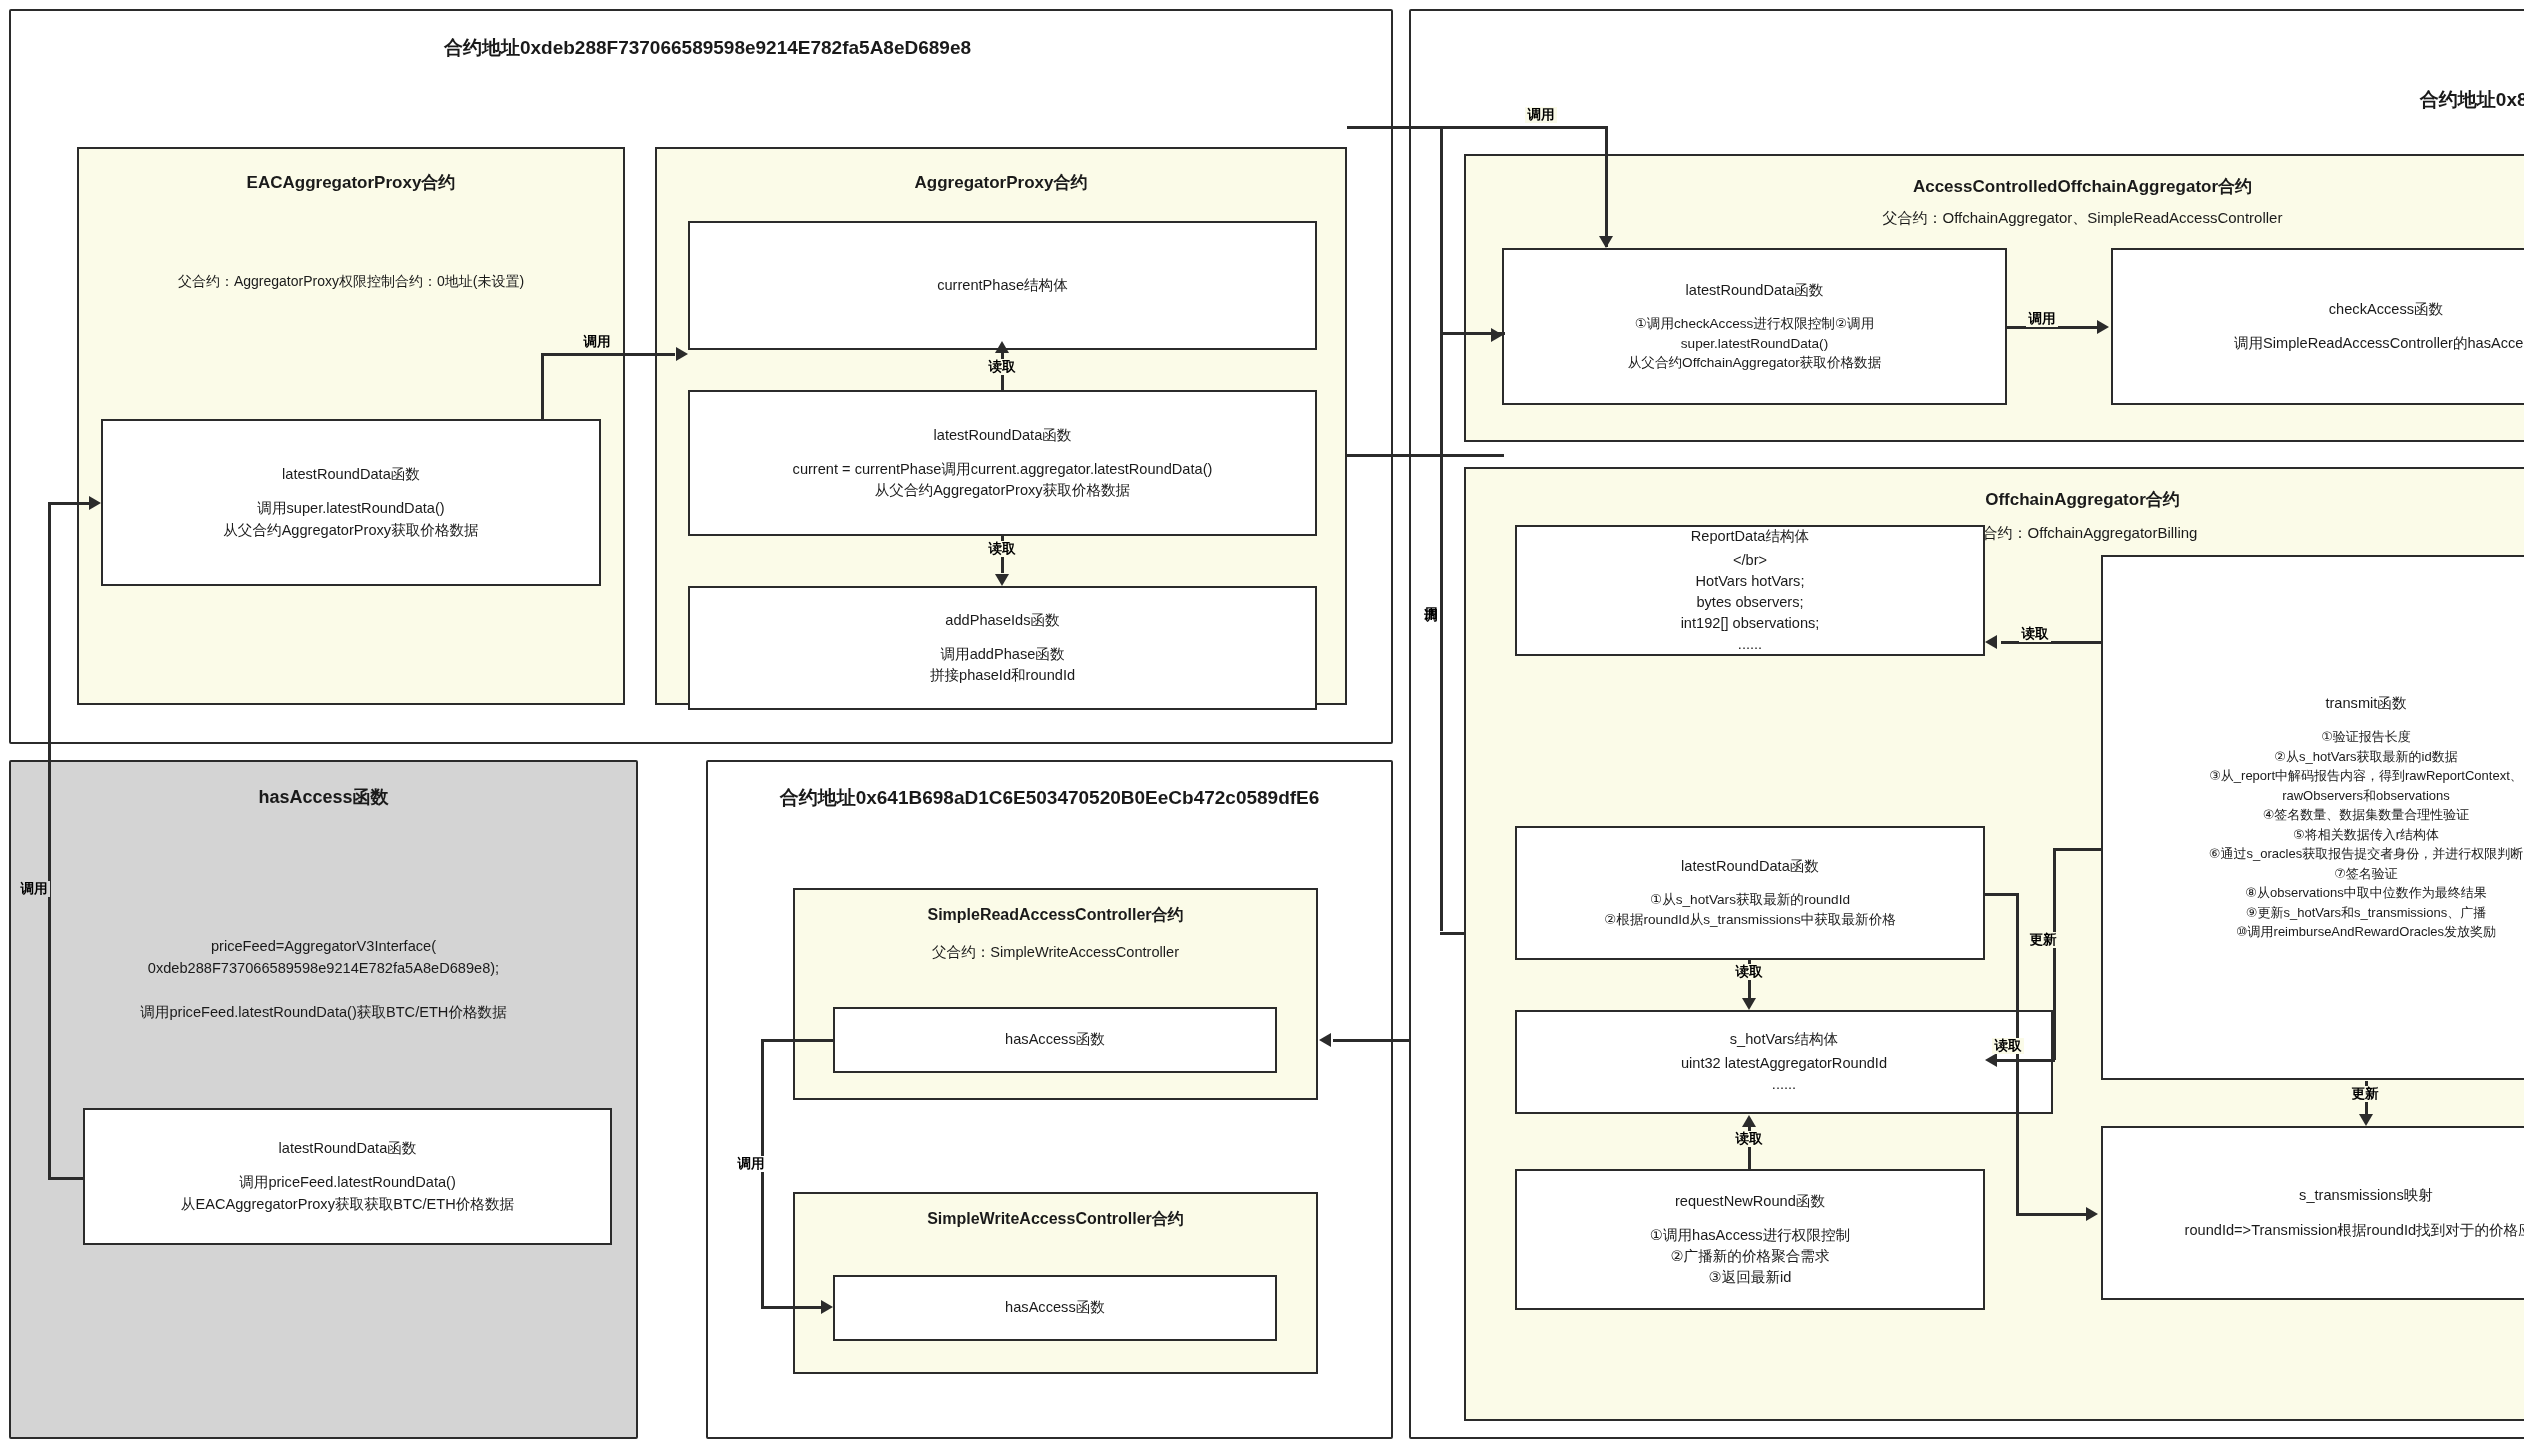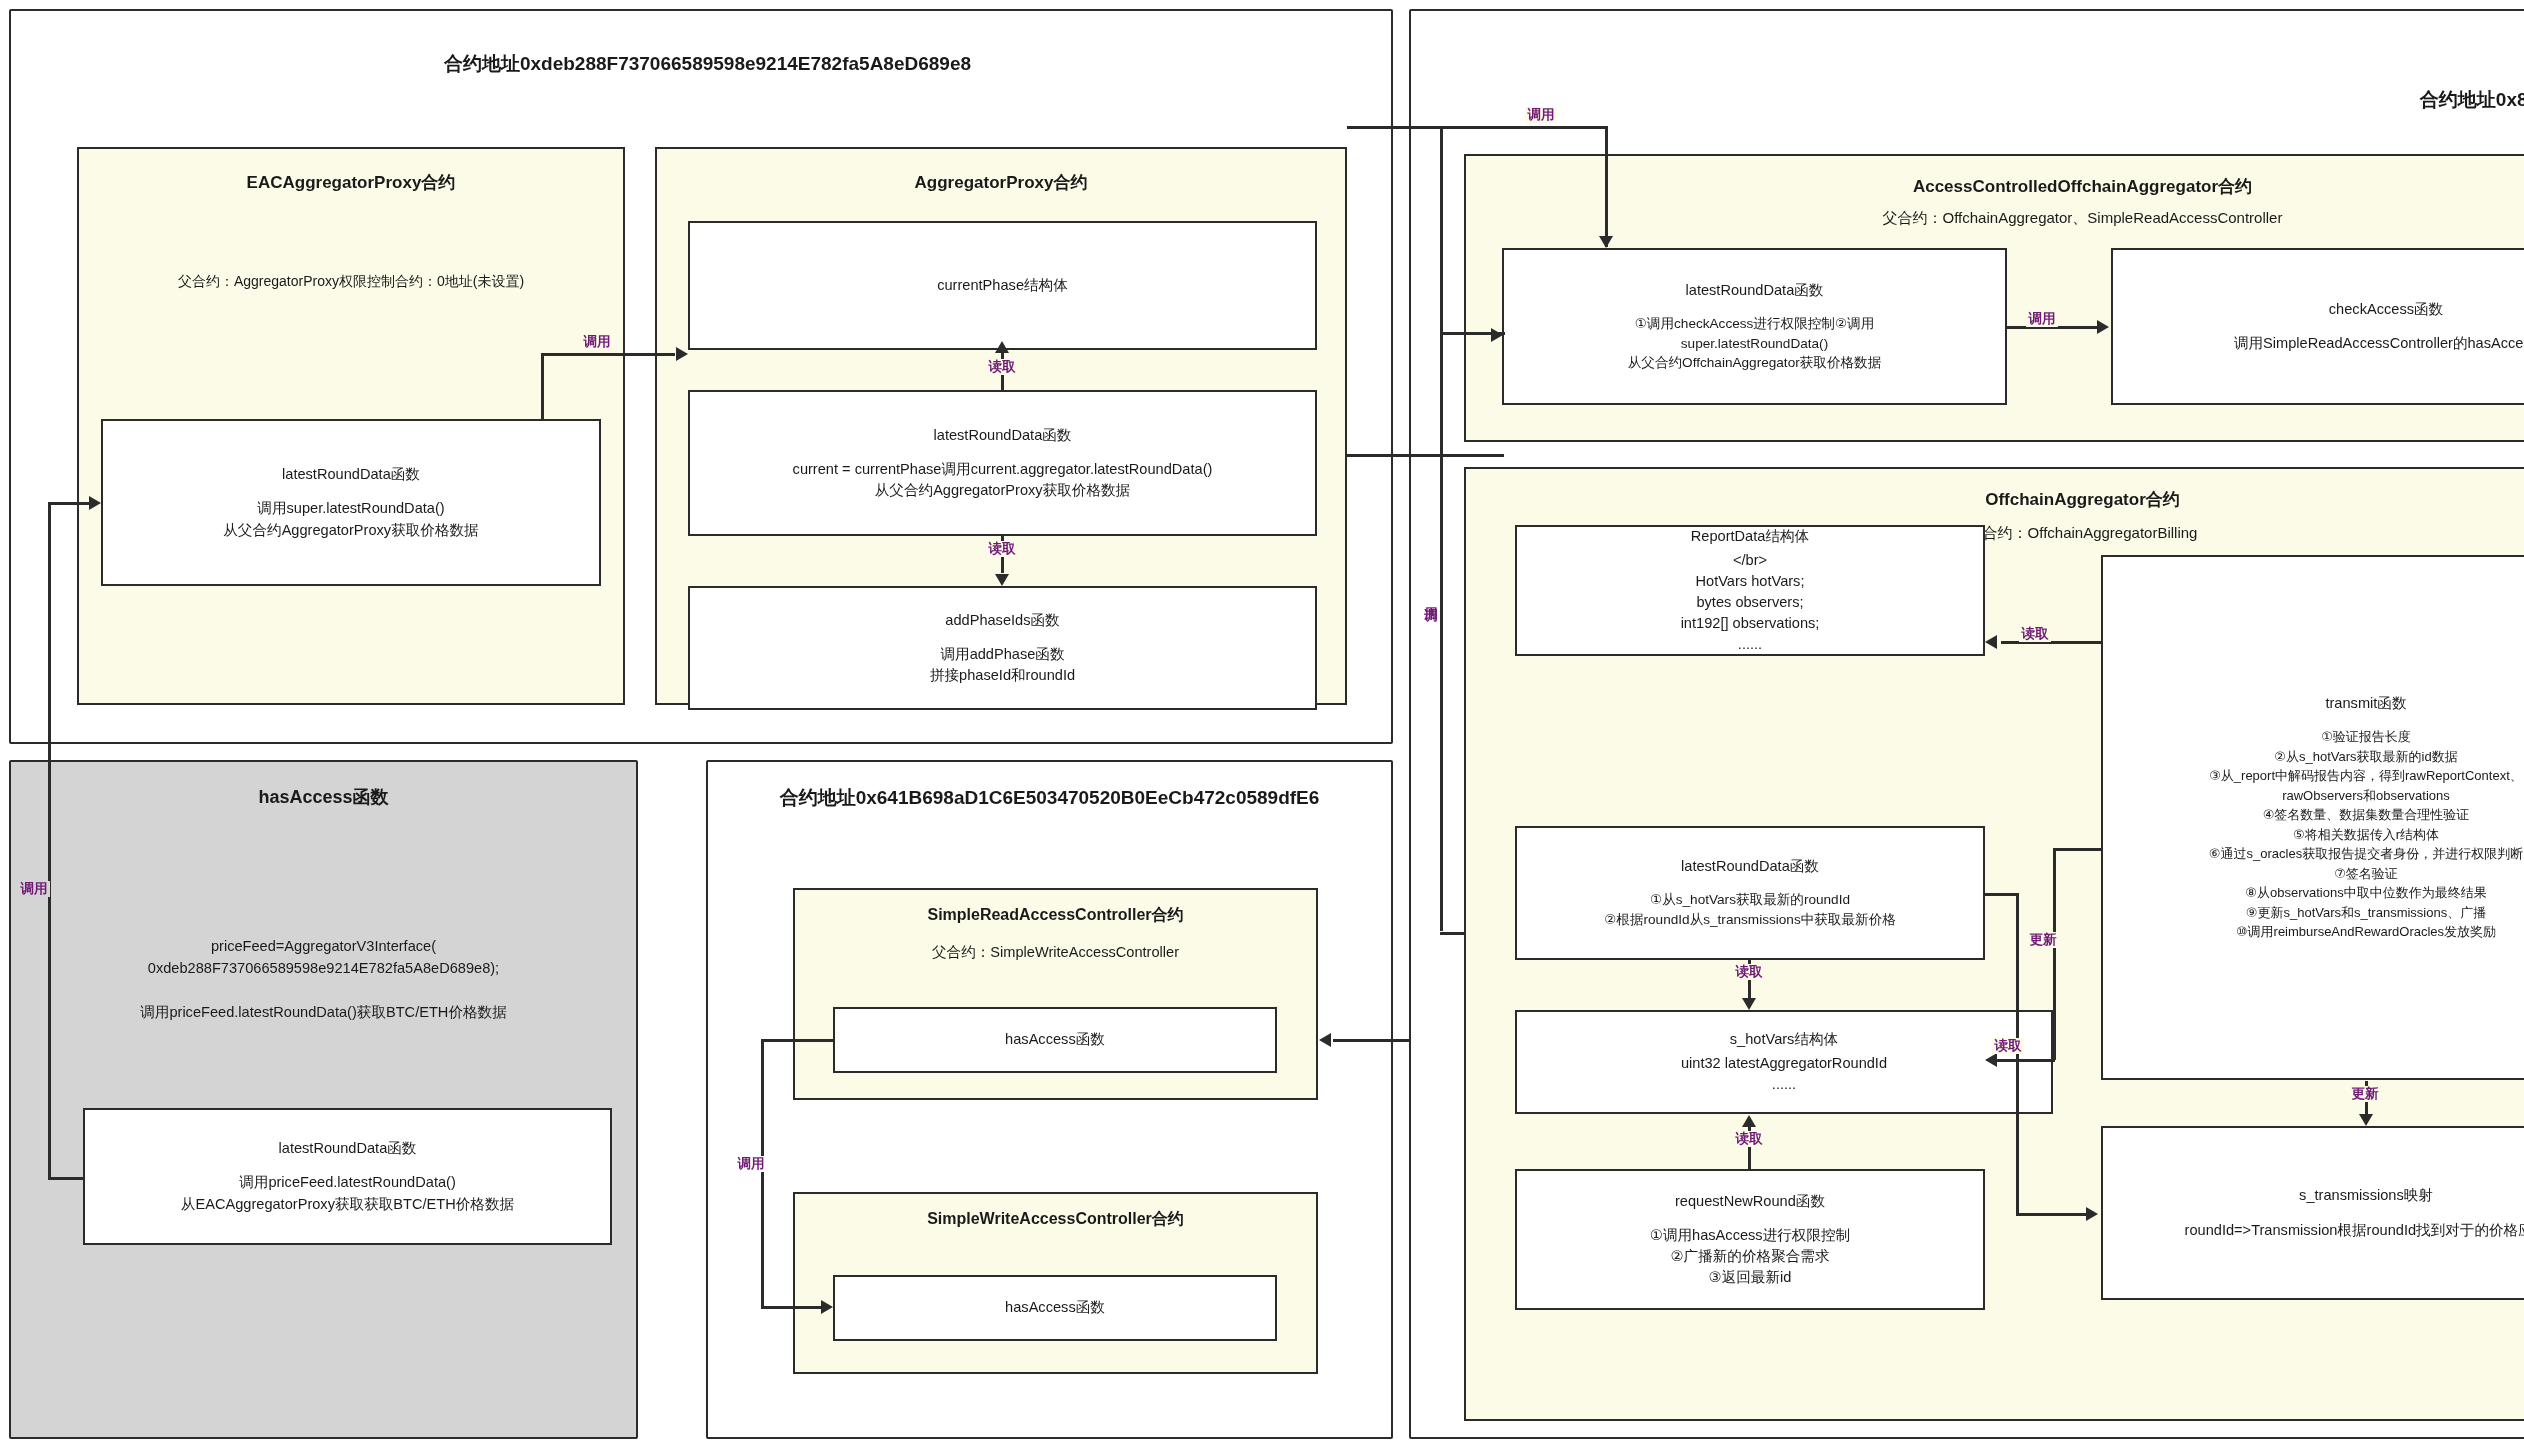--- a/index.html
+++ b/index.html
@@ -17,39 +17,39 @@
         display:flex;flex-direction:column;align-items:center;justify-content:center;
         text-align:center;font-size:14.6px;line-height:1.45;color:#1a1a1a;padding:5px 7px;}
   .node .hd{margin:0;}
   .node .bd{margin-top:13px;white-space:pre-line;}
   .node .bd.nogap{margin-top:3px;}
 
   
   .ln{position:absolute;background:#2b2b2b;}
   .lnh{height:2.5px;}
   .lnv{width:2.5px;}
-  .lbl{position:absolute;background:#fbfbe8;font-size:13.6px;font-weight:bold;color:#701a75;
+  .lbl{position:absolute;background:#fbfbe8;font-size:13.6px;font-weight:bold;color:#000000;
        padding:0.5px 2.5px;white-space:nowrap;line-height:1.1;}
   .lbl.onwhite{background:#ffffff;}
   .lbl.ongray{background:#d4d4d4;}
   .lbl.vert{writing-mode:vertical-rl;text-orientation:upright;letter-spacing:-1px;}
   .arw{position:absolute;width:0;height:0;}
   .arw.r{border-top:7.6px solid transparent;border-bottom:7.6px solid transparent;border-left:12px solid #2b2b2b;}
   .arw.l{border-top:7.6px solid transparent;border-bottom:7.6px solid transparent;border-right:12px solid #2b2b2b;}
   .arw.d{border-left:7.6px solid transparent;border-right:7.6px solid transparent;border-top:12px solid #2b2b2b;}
   .arw.u{border-left:7.6px solid transparent;border-right:7.6px solid transparent;border-bottom:12px solid #2b2b2b;}
   .wmk{position:absolute;right:7px;bottom:3px;font-size:8px;color:#bdbdbd;}
 </style>
 </head>
 <body>
 
 <div id="root">
 
   <div class="outer" style="left:9px;top:9px;width:1384px;height:735px;">
-    <div class="outer-title" style="top:40px;padding-left:13px;">合约地址0xdeb288F737066589598e9214E782fa5A8eD689e8</div>
+    <div class="outer-title" style="top:24px;padding-left:13px;">合约地址0xdeb288F737066589598e9214E782fa5A8eD689e8</div>
   </div>
 
   <div class="sub" style="left:77px;top:147px;width:548px;height:558px;">
     <div class="sub-title" style="top:22px;">EACAggregatorProxy合约</div>
     <div class="sub-parent" style="top:124px;font-size:14px;">父合约：AggregatorProxy权限控制合约：0地址(未设置)</div>
   </div>
   <div class="node" style="left:101px;top:419px;width:500px;height:167px;">
     <div class="hd">latestRoundData函数</div>
     <div class="bd">调用super.latestRoundData()
 从父合约AggregatorProxy获取价格数据</div>

